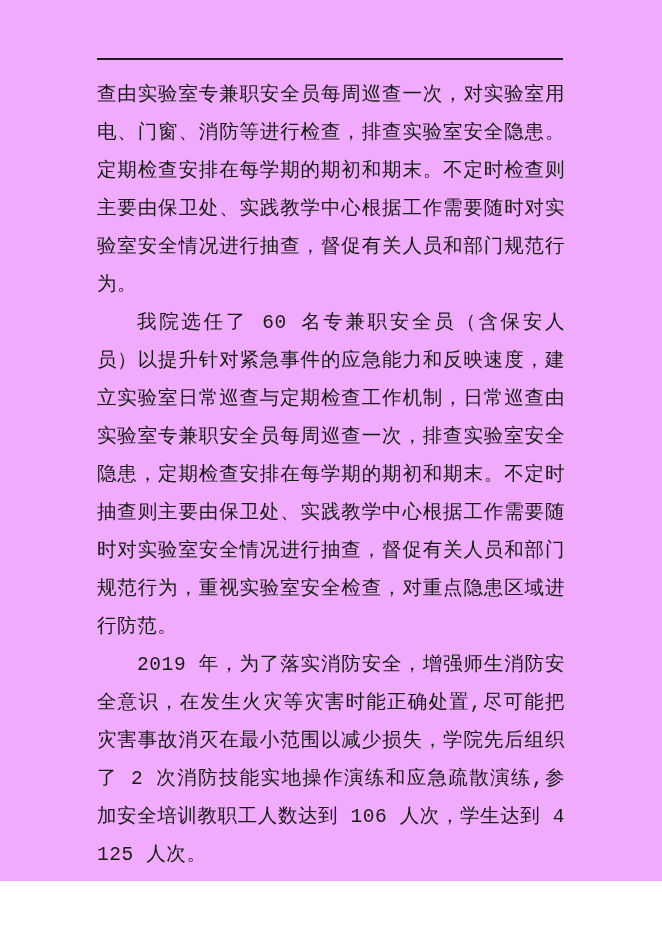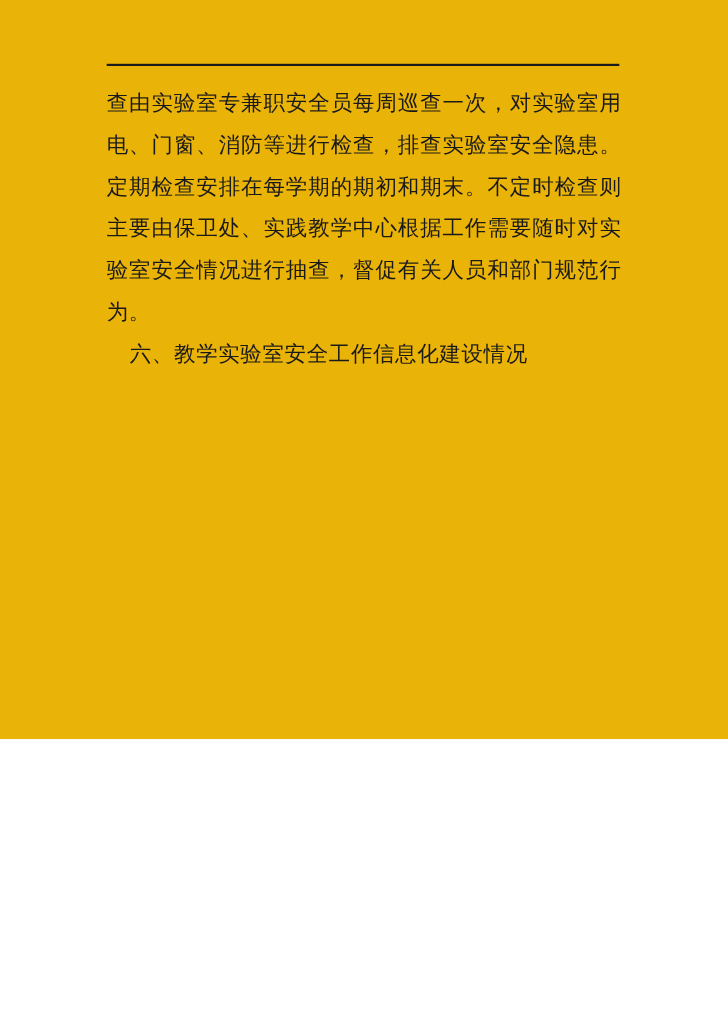--- a/index.html
+++ b/index.html
@@ -5,22 +5,22 @@
 <style>
   html, body {
     margin: 0;
     padding: 0;
     background: #ffffff;
   }
 
   .page {
     position: relative;
     width: 662px;
-    height: 672px;
-    background: #eab308;
+    height: 881px;
+    background: #f0abfc;
     overflow: hidden;
     font-family: Liberation Mono, monospace;
   }
 
   
   .header-rule-wrap {
     position: absolute;
     left: 97px;
     top: 58px;
     width: 466px;
@@ -65,17 +65,19 @@
 <body>
 
 <div class="page">
 
   <div class="header-rule-wrap">
     <div class="header-rule"></div>
   </div>
 
   <div class="body-block">
     <p class="para no-indent">查由实验室专兼职安全员每周巡查一次，对实验室用电、门窗、消防等进行检查，排查实验室安全隐患。定期检查安排在每学期的期初和期末。不定时检查则主要由保卫处、实践教学中心根据工作需要随时对实验室安全情况进行抽查，督促有关人员和部门规范行为。</p>
+    <p class="para indent-2">我院选任了 60 名专兼职安全员（含保安人员）以提升针对紧急事件的应急能力和反映速度，建立实验室日常巡查与定期检查工作机制，日常巡查由实验室专兼职安全员每周巡查一次，排查实验室安全隐患，定期检查安排在每学期的期初和期末。不定时抽查则主要由保卫处、实践教学中心根据工作需要随时对实验室安全情况进行抽查，督促有关人员和部门规范行为，重视实验室安全检查，对重点隐患区域进行防范。</p>
+    <p class="para indent-2">2019 年，为了落实消防安全，增强师生消防安全意识，在发生火灾等灾害时能正确处置,尽可能把灾害事故消灭在最小范围以减少损失，学院先后组织了 2 次消防技能实地操作演练和应急疏散演练,参加安全培训教职工人数达到 106 人次，学生达到 4125 人次。</p>
     <p class="para indent-1">六、教学实验室安全工作信息化建设情况</p>
 
   </div>
 
 </div>
 
 </body></html>

